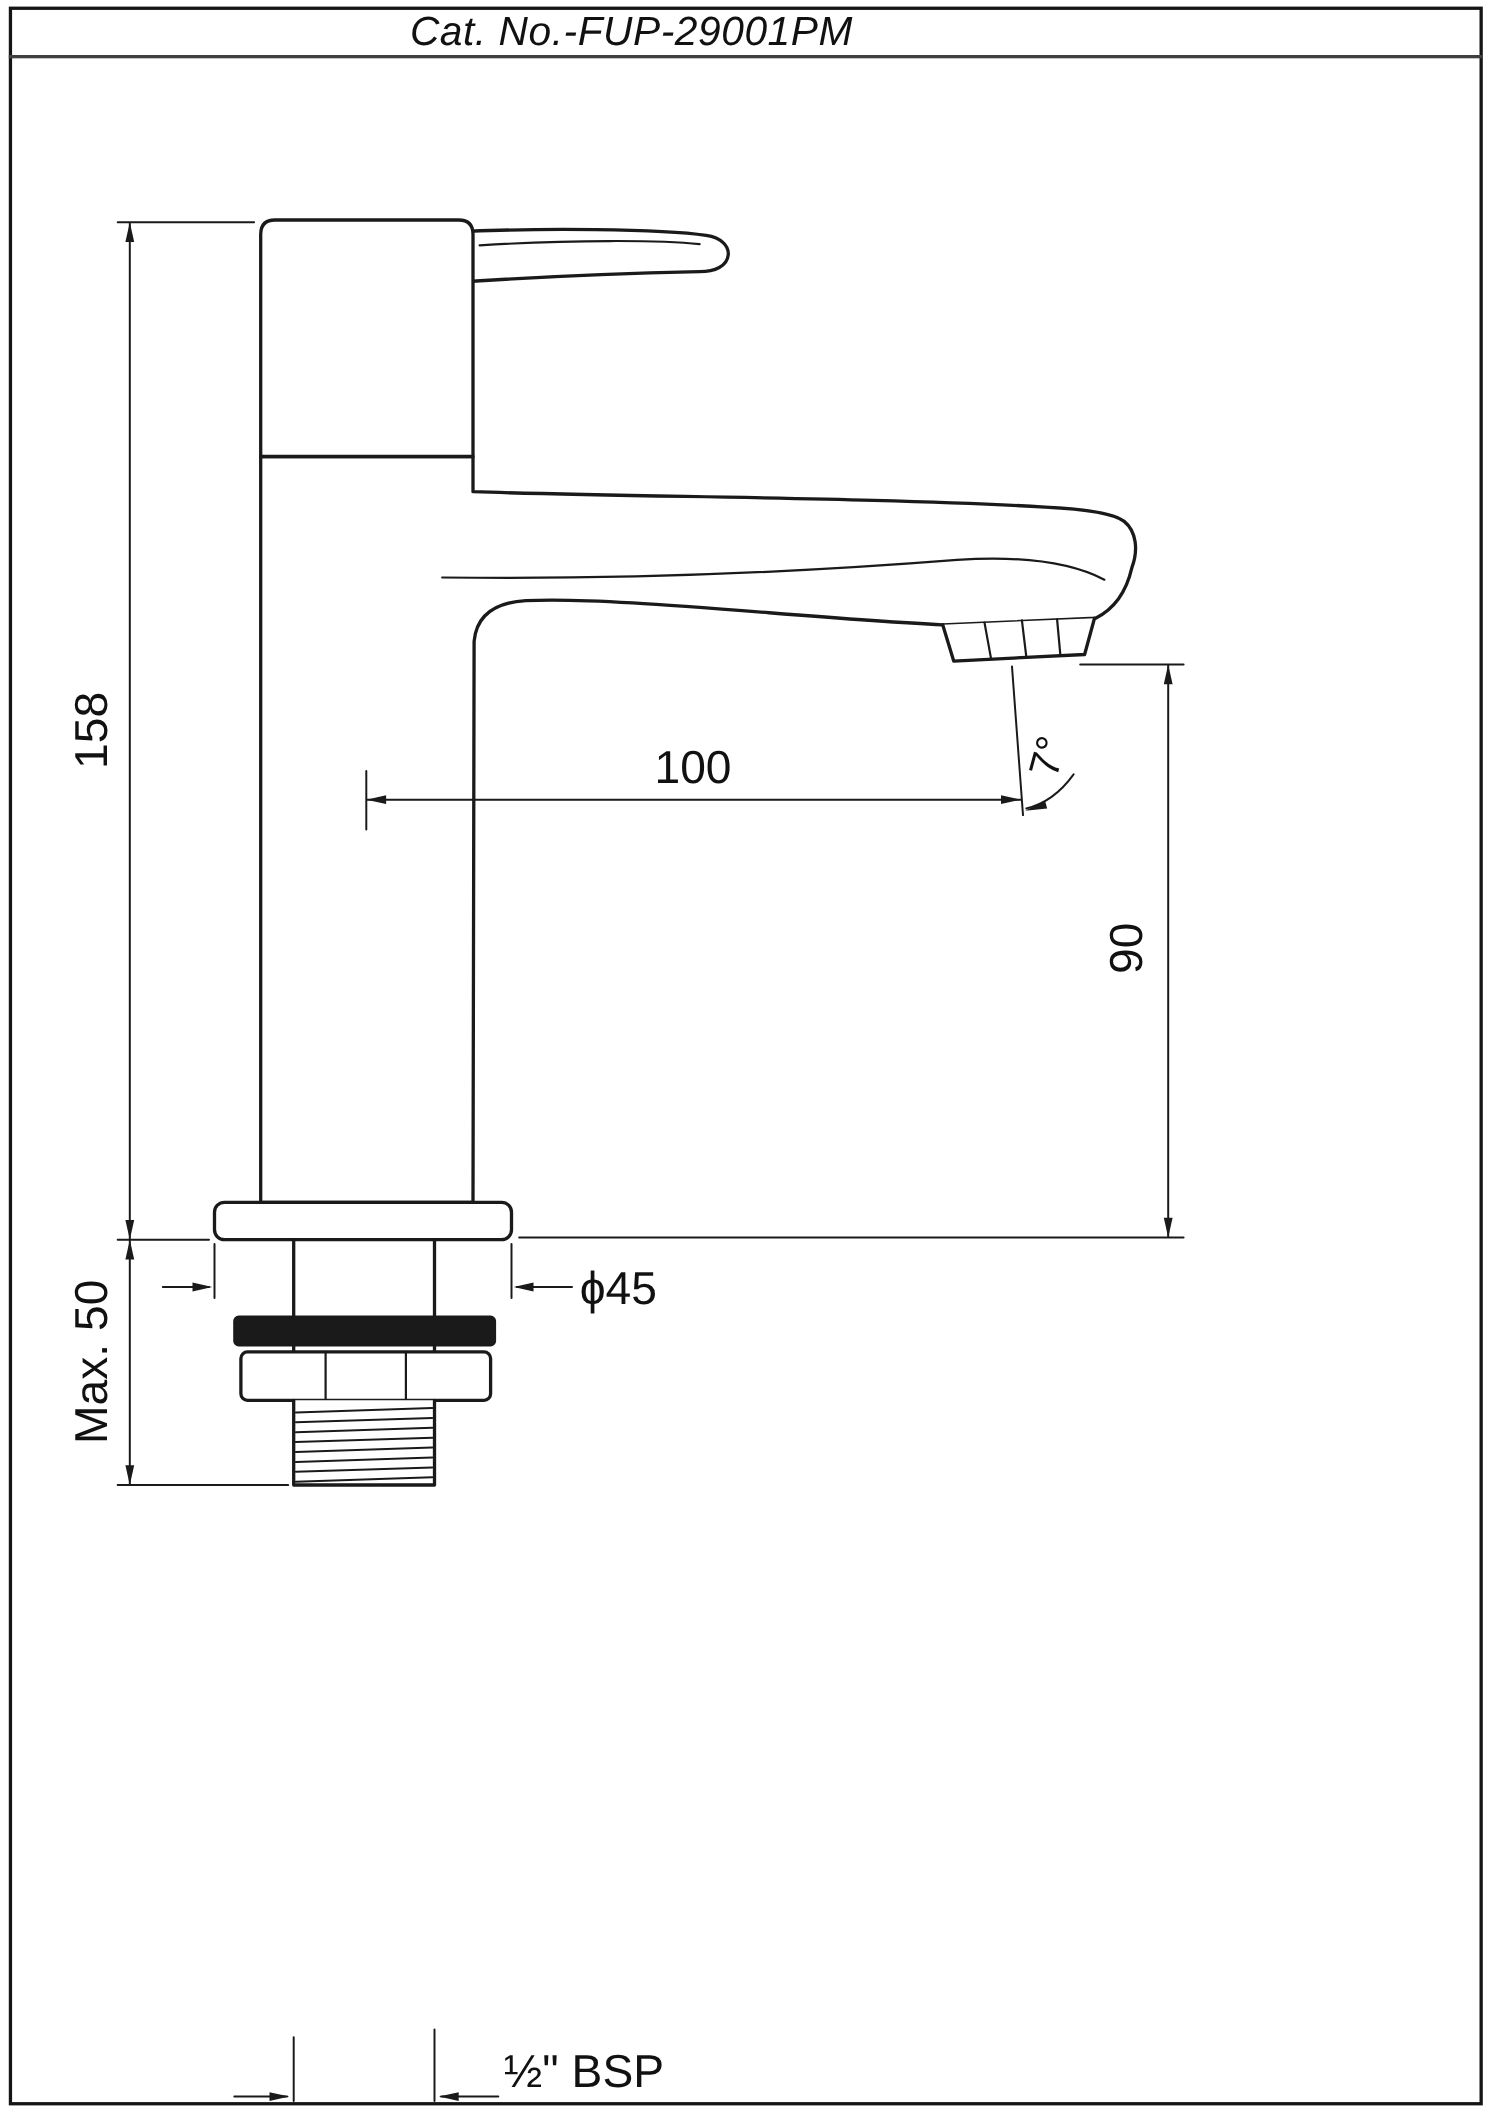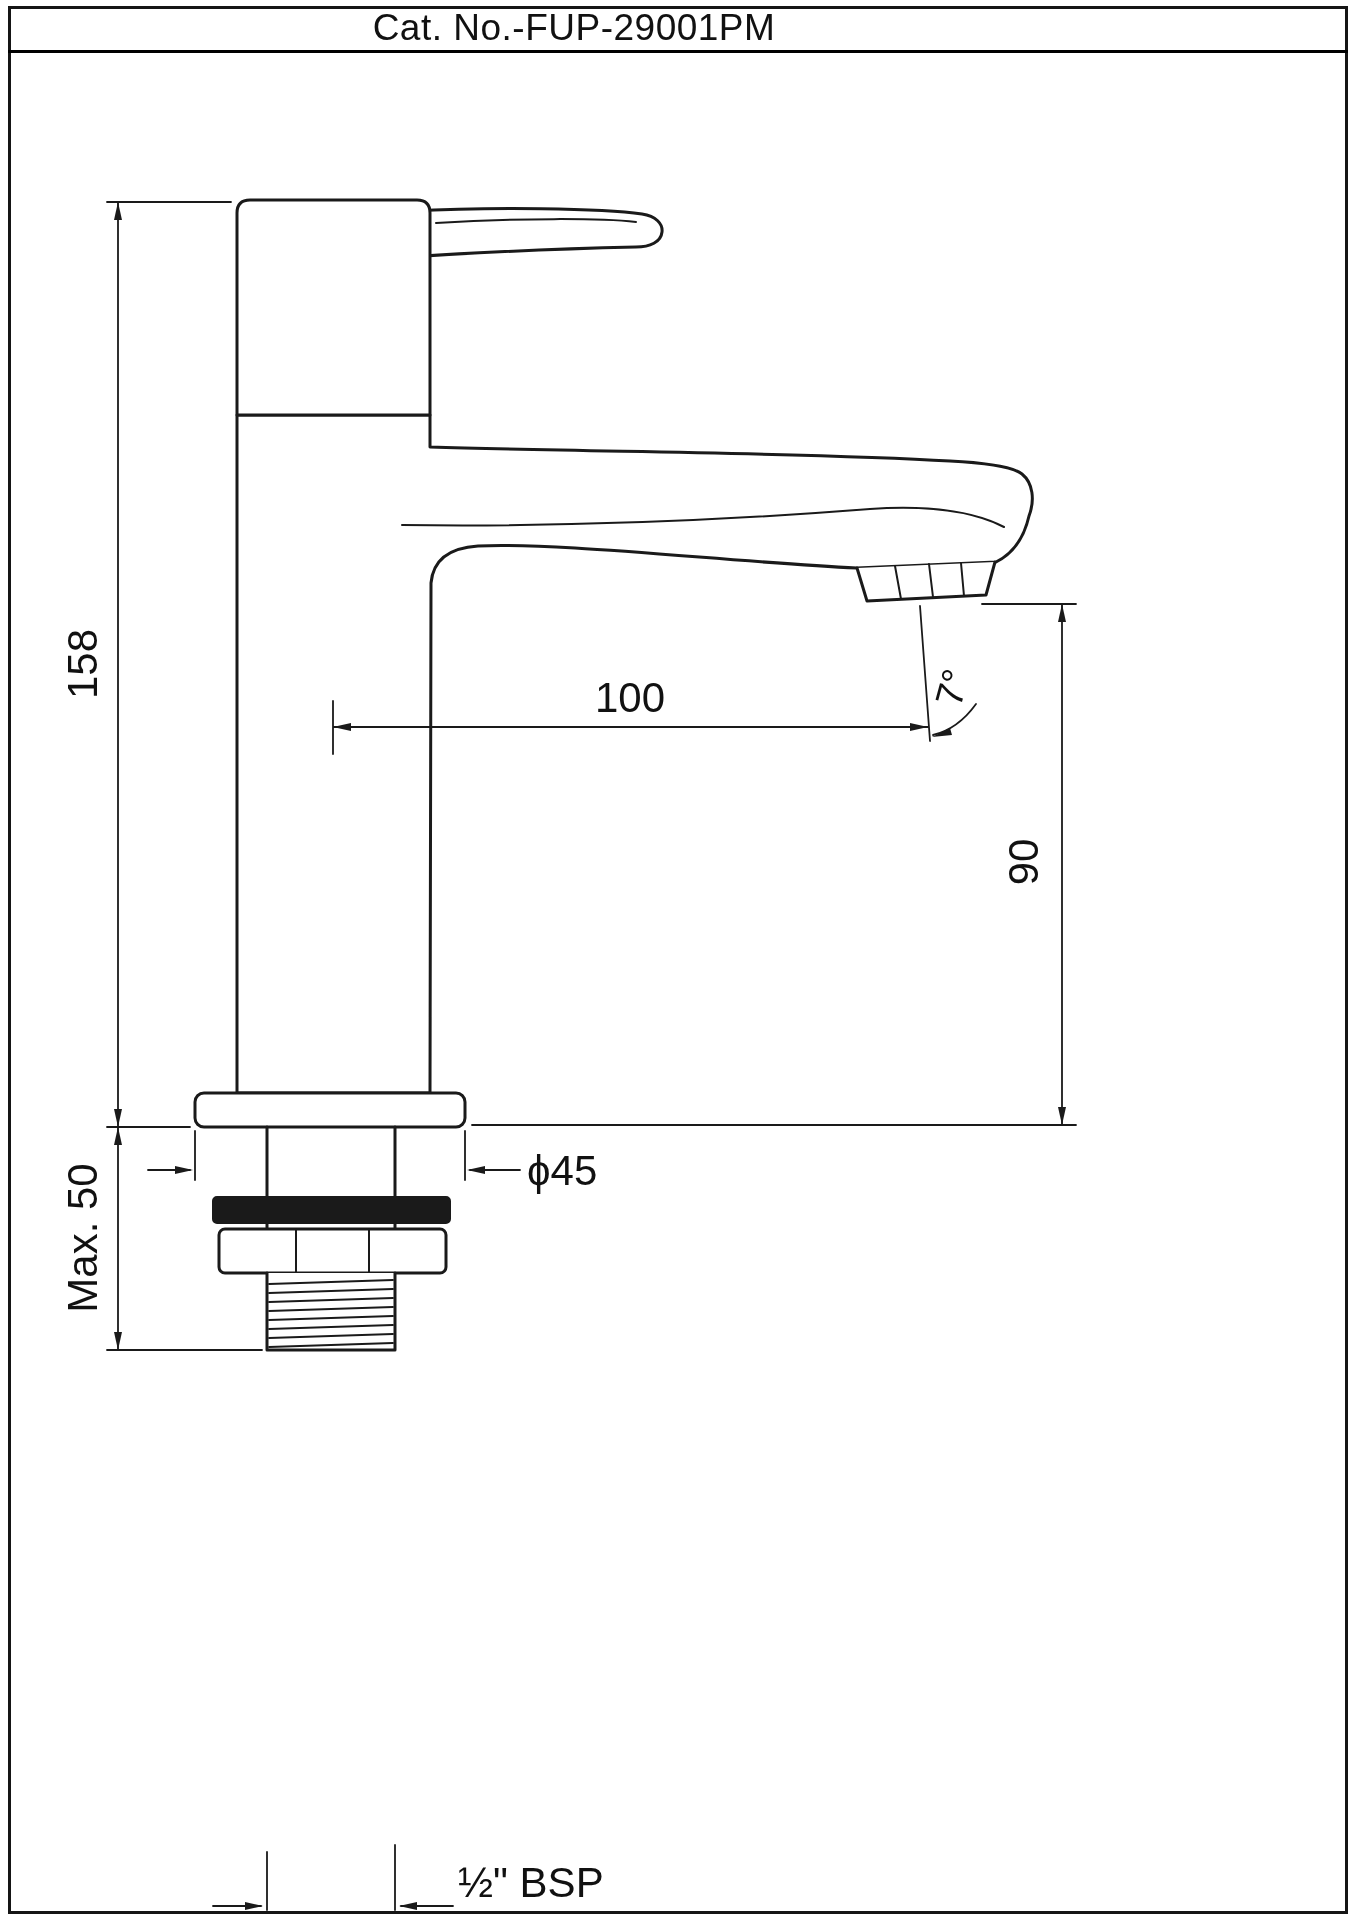--- a/index.html
+++ b/index.html
@@ -3,21 +3,21 @@
 <meta charset="utf-8">
 <style>
   html,body{margin:0;padding:0;background:#ffffff;}
   .page{
     position:relative;width:1356px;height:1920px;background:#ffffff;
     font-family:"Liberation Sans",sans-serif;color:#111;overflow:hidden;
   }
   .frame{position:absolute;left:8px;top:6px;right:8px;bottom:6px;border:3px solid #151515;}
   .title-bar{
     position:absolute;left:8px;top:6px;right:8px;height:44px;
-    border-bottom:3px solid #000000;display:flex;align-items:center;justify-content:center;
+    border-bottom:3px solid #404040;display:flex;align-items:flex-end;justify-content:center;font-style:italic;
   }
   .title{font-size:37px;letter-spacing:.5px;transform:translateX(-104px);white-space:nowrap;}
   .drawing{position:absolute;left:0;top:0;width:1356px;height:1920px;}
   svg text{font-family:"Liberation Sans",sans-serif;}
 </style>
 </head>
 <body>
 
 <div class="page">
 

